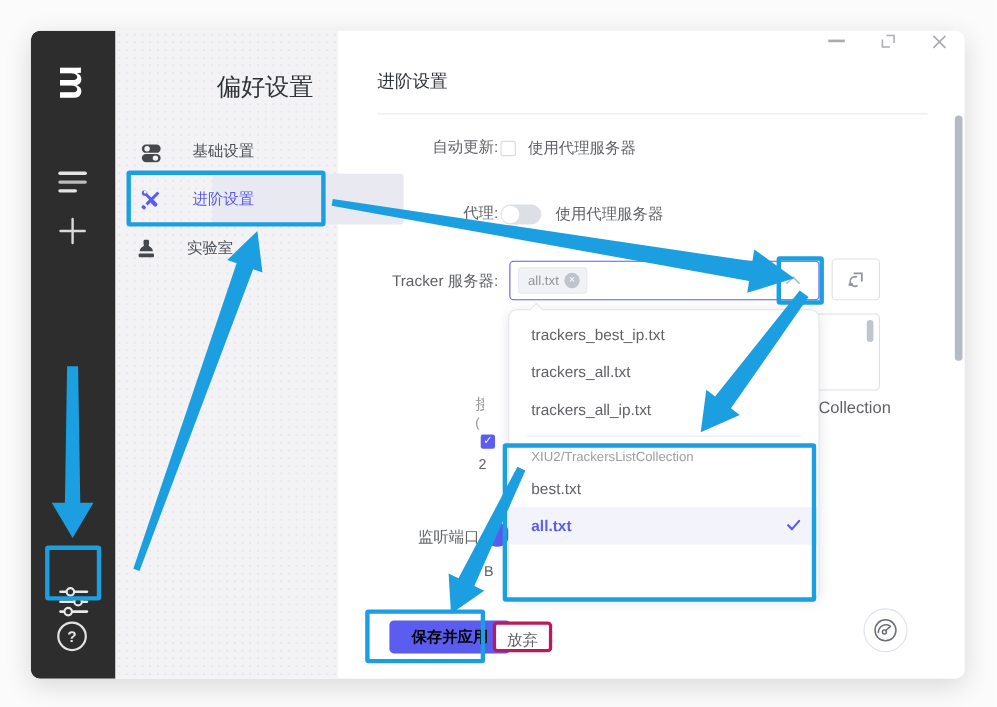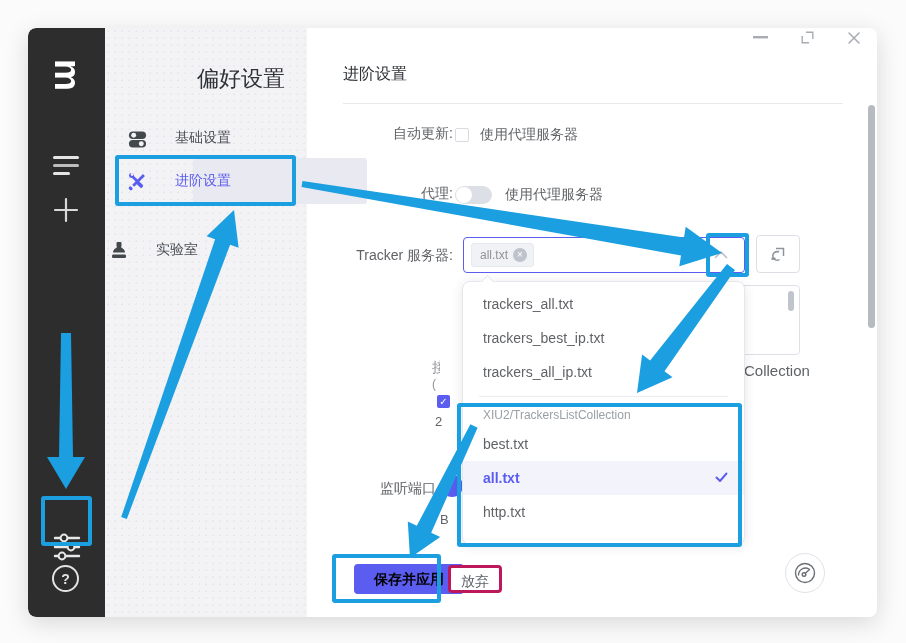--- a/index.html
+++ b/index.html
@@ -152,21 +152,21 @@
           <path d="M4.2 2.2 L11.5 9.5 L9.5 11.5 L2.2 4.2 Z" fill="#5b5cf0"></path>
           <circle cx="3.6" cy="3.6" r="2.6" fill="#5b5cf0"></circle>
           <circle cx="4.3" cy="2.6" r="1.5" fill="#f3f3f5"></circle>
           <rect x="11" y="9" width="8" height="4" rx="2" transform="rotate(45 11 9)" fill="#5b5cf0"></rect>
           <path d="M15.8 2.2 L17.8 4.2 L6.5 15.5 L4.5 13.5 Z" fill="#5b5cf0"></path>
           <rect x="2.5" y="14.6" width="4.2" height="3.4" rx="1.4" transform="rotate(45 2.5 14.6)" fill="#5b5cf0"></rect>
         </svg>
         <span class="menu-label active">进阶设置</span>
       </div>
 
-      <div class="menu-row" style="left:5px; top:188px;margin-top:24px;">
+      <div class="menu-row" style="left:19px; top:188px;">
         <svg width="18" height="19" viewBox="0 0 18 19">
           <rect x="6.5" y="1" width="5" height="5" rx="1" fill="#43484d"></rect>
           <path d="M7 5.5 h4 c0 2 4 2 4 6 H3 c0-4 4-4 4-6 z" fill="#43484d"></path>
           <rect x="2" y="13.5" width="14" height="3.4" rx="1.2" fill="#43484d"></rect>
         </svg>
         <span class="menu-label">实验室</span>
       </div>
     </div>
 
     <div class="main-title">进阶设置</div>
@@ -210,33 +210,32 @@
     <div class="frag" style="left:404px; top:349px; width:8px; height:15px; font-size:12px;">(</div>
     <div class="frag" style="left:409px; top:367px; width:13px; height:13px; background:#5b5cf0; border-radius:2px; color:#fff; font-size:10px; line-height:13px; text-align:center;">✓</div>
     <div class="frag" style="left:407px; top:386px; font-size:13px; color:#606266;">2</div>
     <div class="frag" style="left:413px; top:447px; width:22px; height:22px; background:#5b5cf0; border-radius:50%;"></div>
     <div class="frag" style="left:412px; top:484px; font-size:13px; color:#606266;">B</div>
 
     <div class="row-text" style="left:352px; top:452px;">监听端口</div>
 
     <div class="dropdown-caret"></div>
     <div class="dropdown">
+      <div class="drop-item">trackers_best_ip.txt</div>
       <div class="drop-item">trackers_all.txt</div>
-      <div class="drop-item">trackers_best_ip.txt</div>
       <div class="drop-item">trackers_all_ip.txt</div>
       <div class="drop-divider"></div>
       <div class="drop-group">XIU2/TrackersListCollection</div>
       <div class="drop-item">best.txt</div>
       <div class="drop-item selected">
         <span>all.txt</span>
         <svg class="drop-check" width="13" height="11" viewBox="0 0 13 11">
           <polyline points="1.5,5.5 5,9 11.5,1.5" fill="none" stroke="#5b5cf0" stroke-width="2" stroke-linecap="round" stroke-linejoin="round"></polyline>
         </svg>
       </div>
-      <div class="drop-item">http.txt</div>
     </div>
 
     <div class="save-btn">保存并应用</div>
     <div class="discard-btn">放弃</div>
 
     <div class="speed-btn">
       <svg width="24" height="24" viewBox="0 0 24 24">
         <circle cx="12" cy="12" r="9.5" fill="none" stroke="#6b6f76" stroke-width="1.4"></circle>
         <path d="M5.5 14 a7 7 0 0 1 10.5-6" fill="none" stroke="#6b6f76" stroke-width="1.4" stroke-linecap="round"></path>
         <circle cx="11" cy="13.5" r="1.8" fill="none" stroke="#6b6f76" stroke-width="1.4"></circle>

